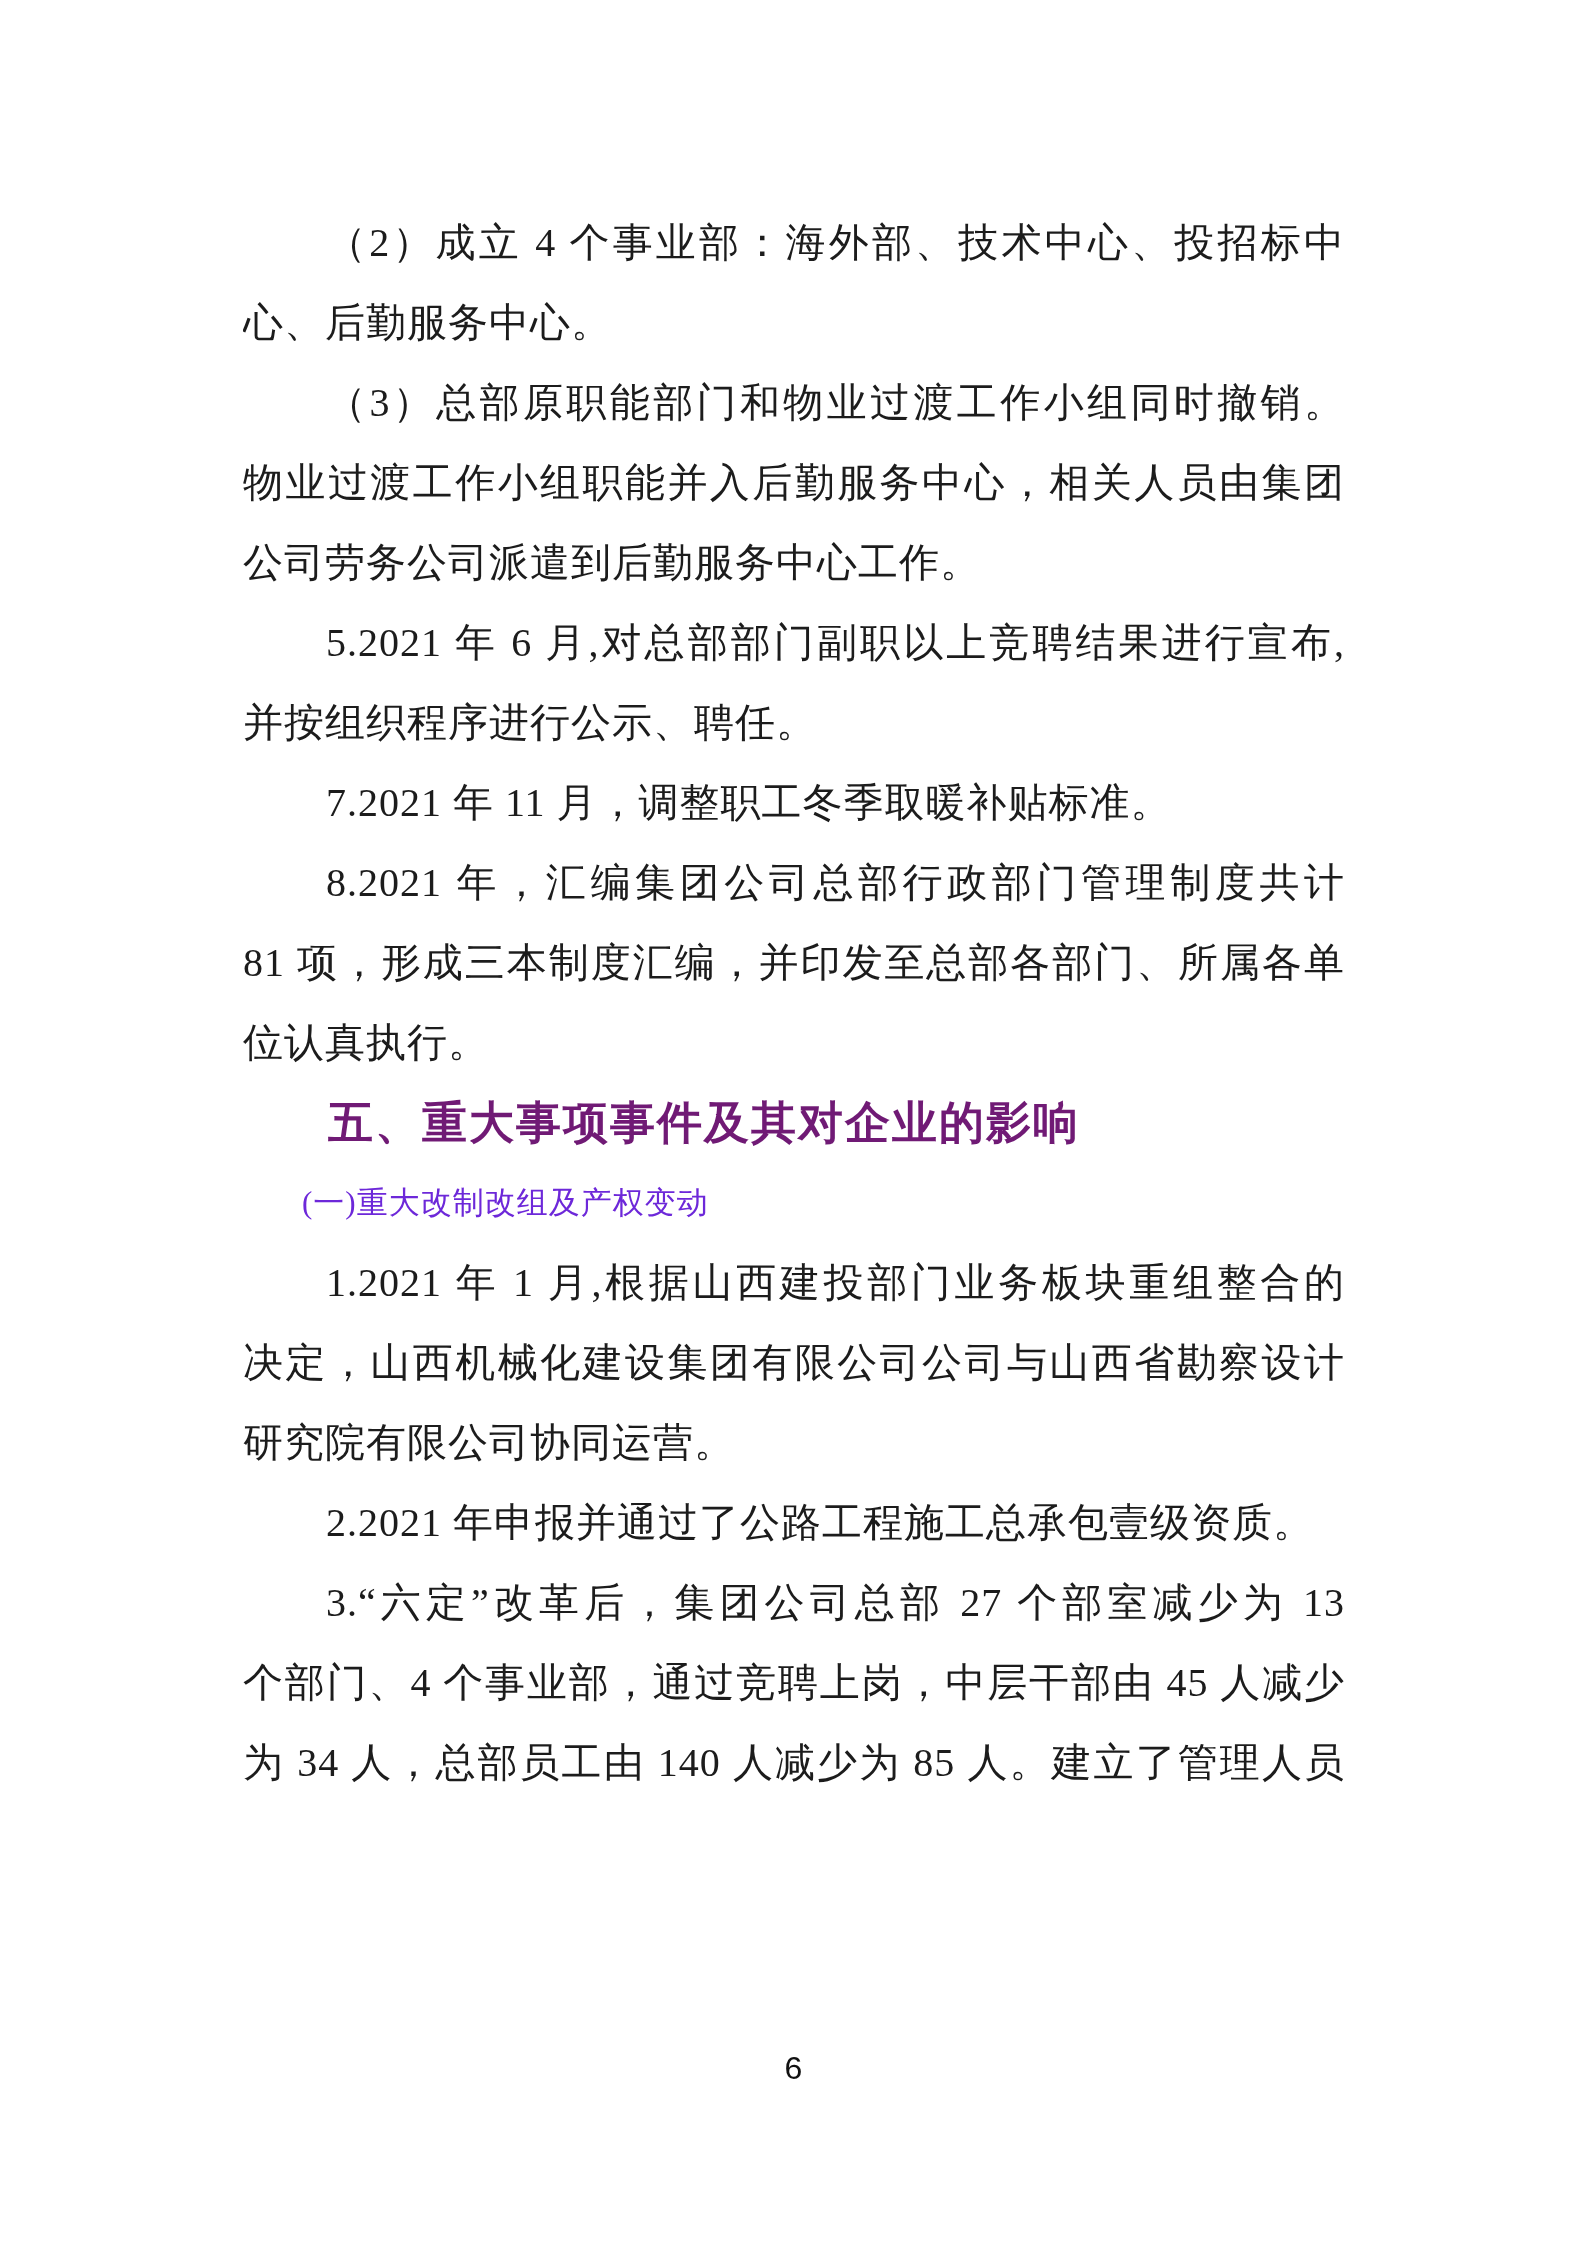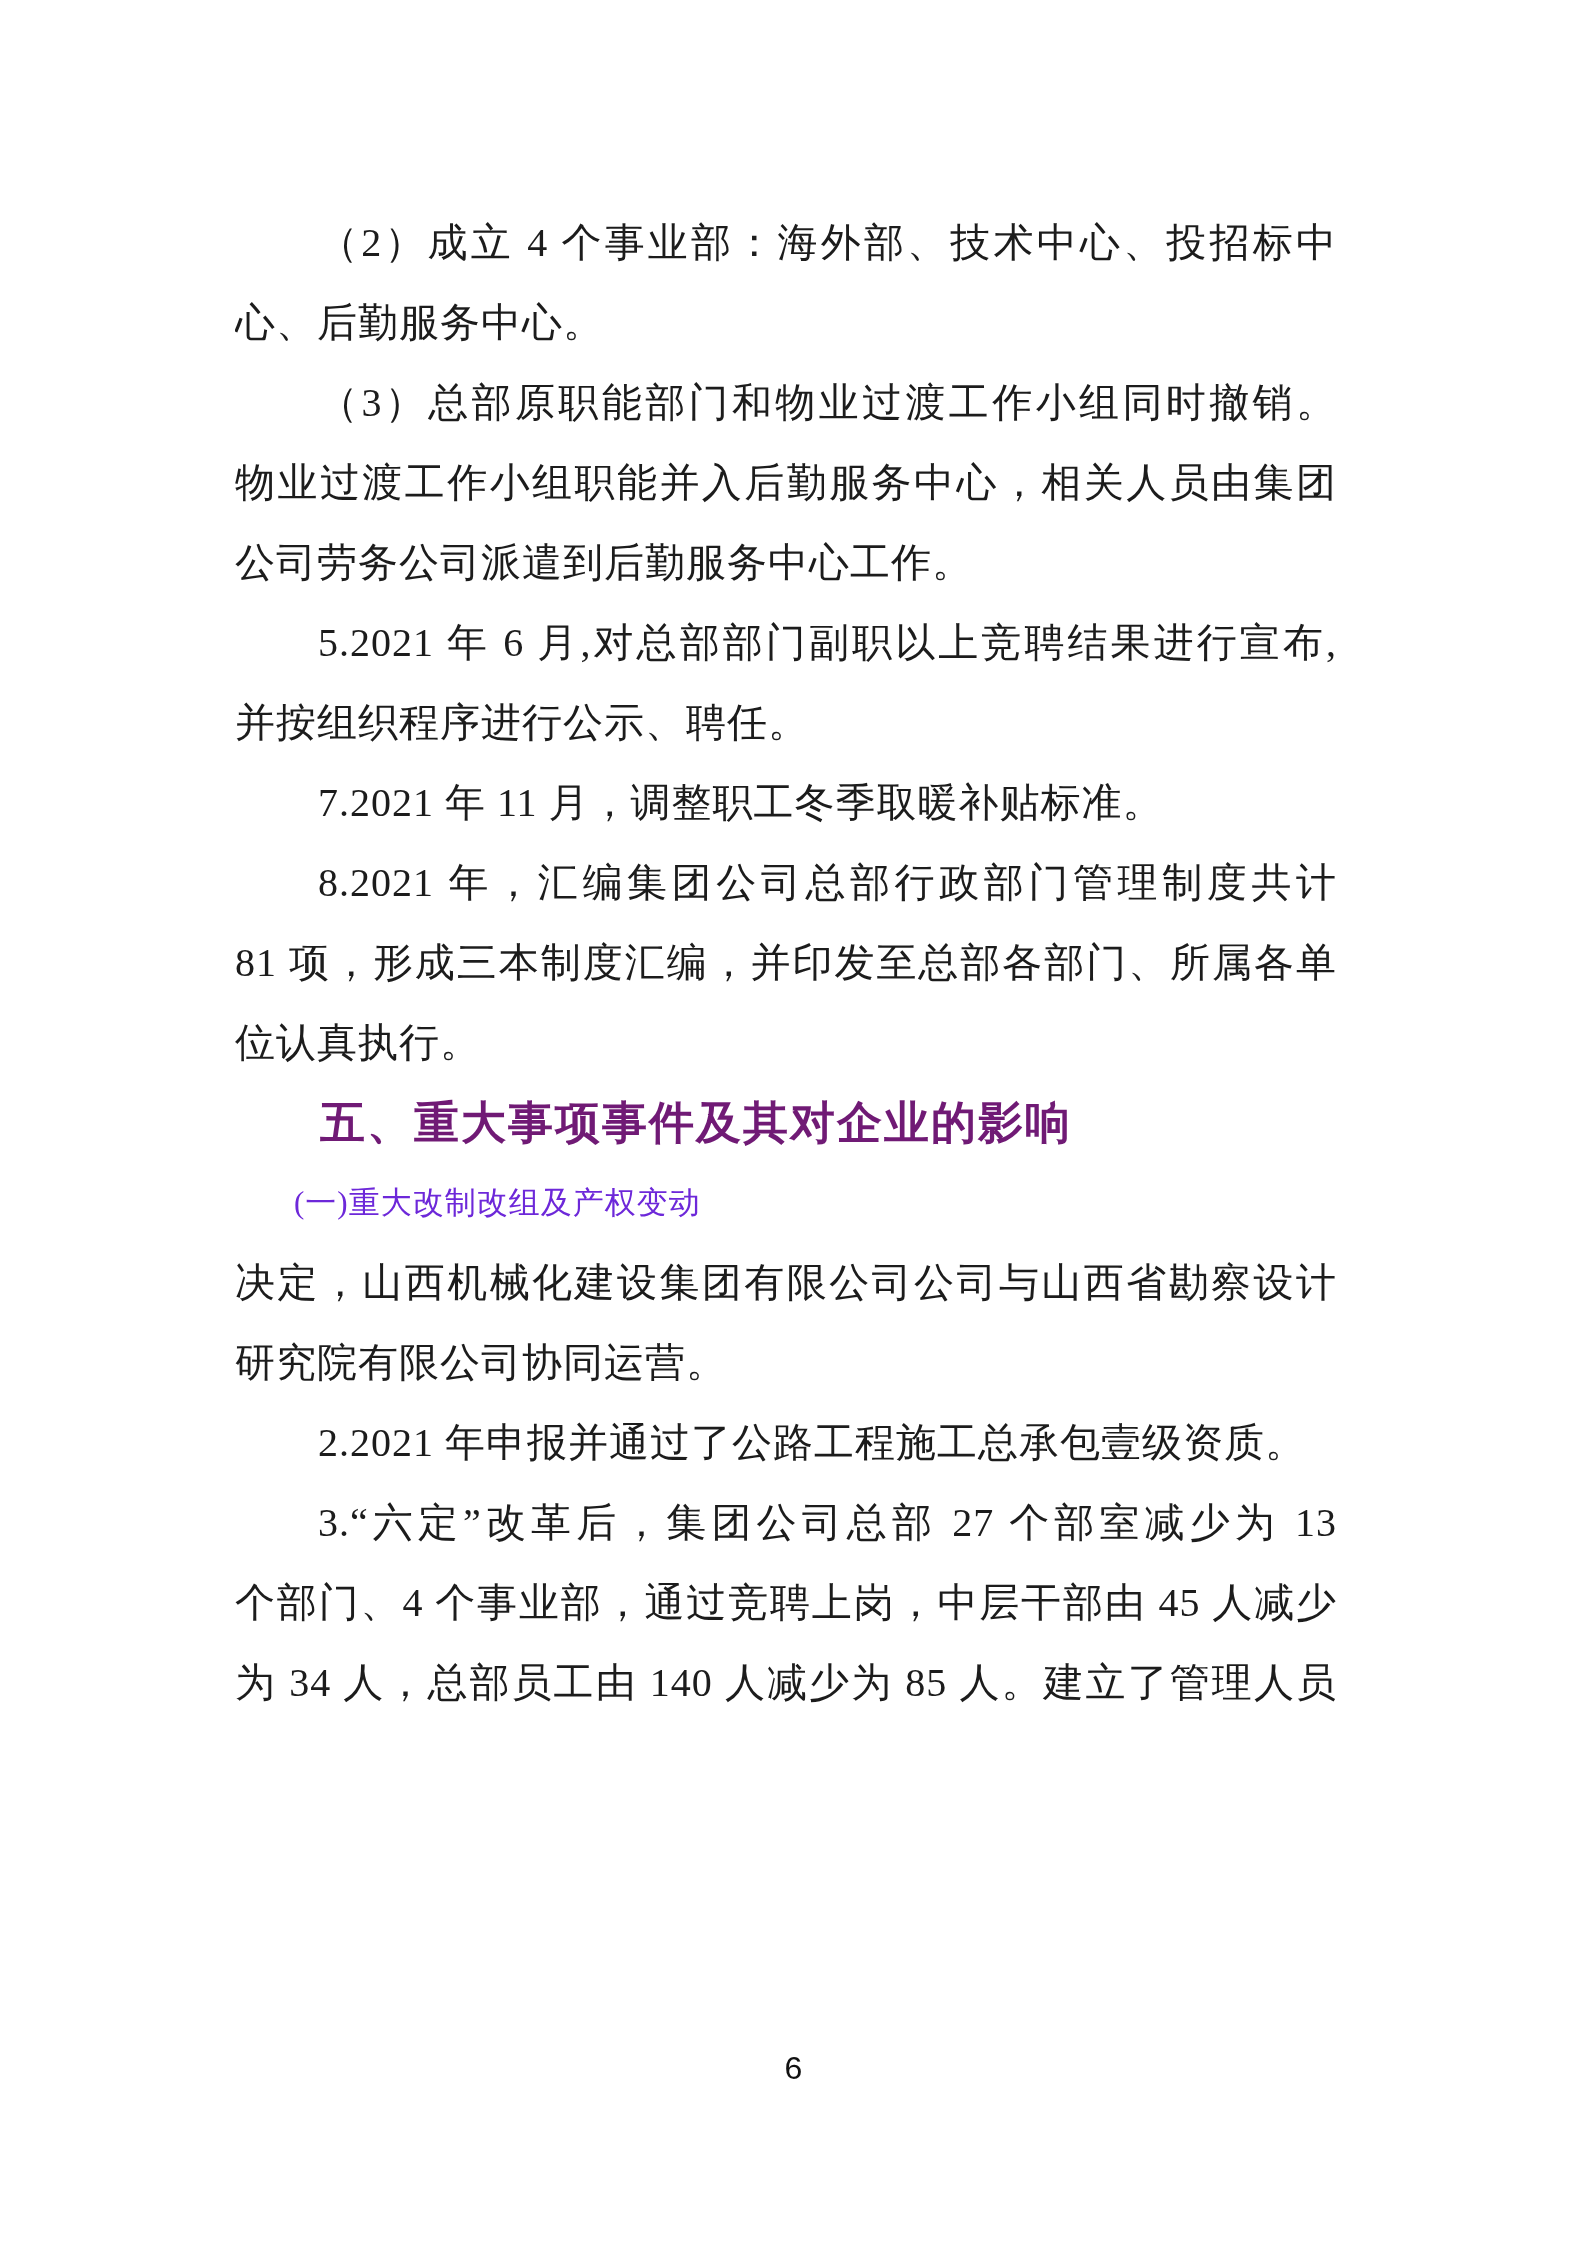--- a/index.html
+++ b/index.html
@@ -11,21 +11,21 @@
     position: relative;
     width: 1587px;
     height: 2245px;
     background: #ffffff;
     overflow: hidden;
     font-family: "Liberation Serif", "DejaVu Serif", serif;
     color: #1c1c1c;
   }
   .content {
     position: absolute;
-    left: 235px;
+    left: 243px;
     top: 203px;
     width: 1102px;
   }
   .line {
     height: 80px;
     line-height: 80px;
     font-size: 40px;
     letter-spacing: 1px;
     white-space: normal;
     overflow: hidden;
@@ -76,20 +76,21 @@
       <div class="line body fill">物业过渡工作小组职能并入后勤服务中心，相关人员由集团</div>
       <div class="line body">公司劳务公司派遣到后勤服务中心工作。</div>
       <div class="line body indent fill">5.2021 年 6 月,对总部部门副职以上竞聘结果进行宣布,</div>
       <div class="line body">并按组织程序进行公示、聘任。</div>
       <div class="line body indent">7.2021 年 11 月，调整职工冬季取暖补贴标准。</div>
       <div class="line body indent fill">8.2021 年，汇编集团公司总部行政部门管理制度共计</div>
       <div class="line body fill">81 项，形成三本制度汇编，并印发至总部各部门、所属各单</div>
       <div class="line body">位认真执行。</div>
       <div class="line heading1">五、重大事项事件及其对企业的影响</div>
       <div class="line heading2">(一)重大改制改组及产权变动</div>
+      <div class="line body indent fill">1.2021 年 1 月,根据山西建投部门业务板块重组整合的</div>
       <div class="line body fill">决定，山西机械化建设集团有限公司公司与山西省勘察设计</div>
       <div class="line body">研究院有限公司协同运营。</div>
       <div class="line body indent">2.2021 年申报并通过了公路工程施工总承包壹级资质。</div>
       <div class="line body indent fill">3.“六定”改革后，集团公司总部 27 个部室减少为 13</div>
       <div class="line body fill">个部门、4 个事业部，通过竞聘上岗，中层干部由 45 人减少</div>
       <div class="line body fill">为 34 人，总部员工由 140 人减少为 85 人。建立了管理人员</div>
     </div>
   <div class="page-number">6</div>
 </div>
 

